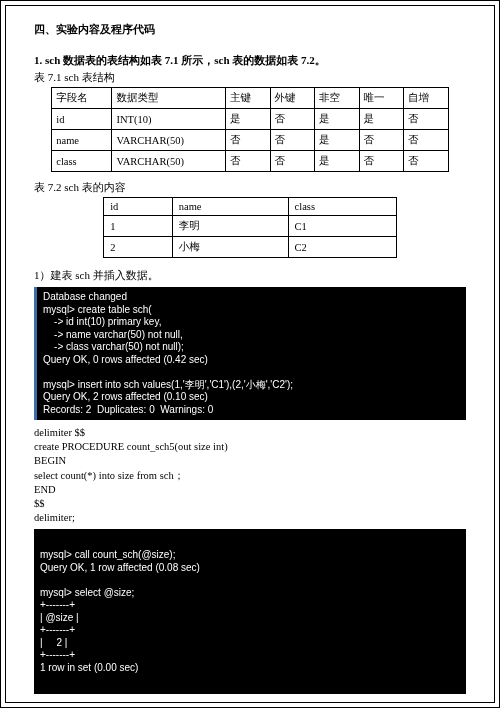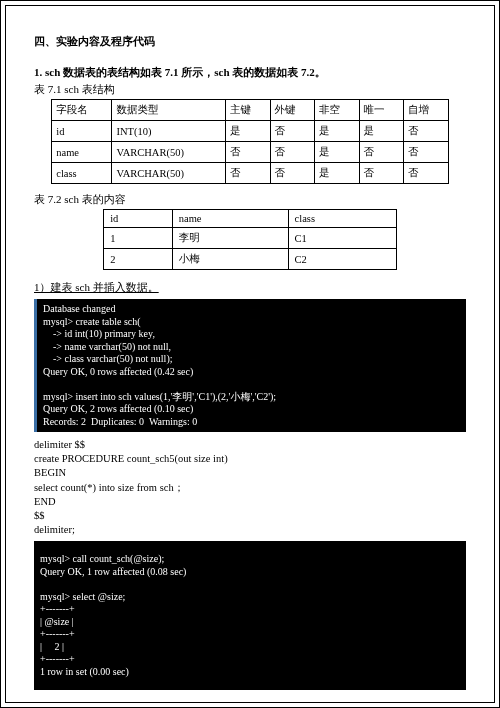--- a/index.html
+++ b/index.html
@@ -19,21 +19,21 @@
     overflow: hidden;
   }
   .inner {
     border: 1px solid #000;
     padding: 12px 28px 12px 28px;
     height: 100%;
     overflow: hidden;
   }
   .heading {
     font-weight: bold;
-    margin: 16px 0 2px 0;
+    margin: 4px 0 2px 0;
   }
   .subhead {
     font-weight: bold;
     margin: 16px 0 2px 0;
   }
   table.struct {
     border-collapse: collapse;
     margin: 1px auto 8px auto;
     width: 92%;
   }
@@ -50,45 +50,45 @@
     width: 68%;
   }
   table.content th, table.content td {
     border: 1px solid #000;
     padding: 3px 6px;
     font-size: 10.5px;
     text-align: left;
     font-weight: normal;
   }
   .caption { text-align: left; margin: 2px 0; font-size: 11px; }
-  .step { margin: 8px 0 4px 0; text-decoration: underline; }
+  .step { margin: 8px 0 4px 0; }
   .term {
     background: #000;
     color: #fff;
-    font-family: Liberation Serif, serif;
+    font-family: Liberation Sans, sans-serif;
     font-size: 10px;
     padding: 4px 6px;
     white-space: pre;
     line-height: 1.25;
     margin: 2px 0 6px 0;
     border-left: 3px solid #3a6ea5;
   }
   .codeblock {
     font-family: "Times New Roman", serif;
     font-size: 10.5px;
     white-space: pre-wrap;
     line-height: 1.35;
     margin: 2px 0 4px 0;
   }
   .term2 {
     background: #000;
     color: #fff;
-    font-family: Liberation Serif, serif;
+    font-family: Liberation Sans, sans-serif;
     font-size: 10px;
-    padding: 12px 6px;
+    padding: 20px 6px;
     white-space: pre;
     line-height: 1.25;
     margin: 2px 0 6px 0;
   }
 </style>
 </head>
 <body>
 
 <div class="page">
   <div class="inner">

